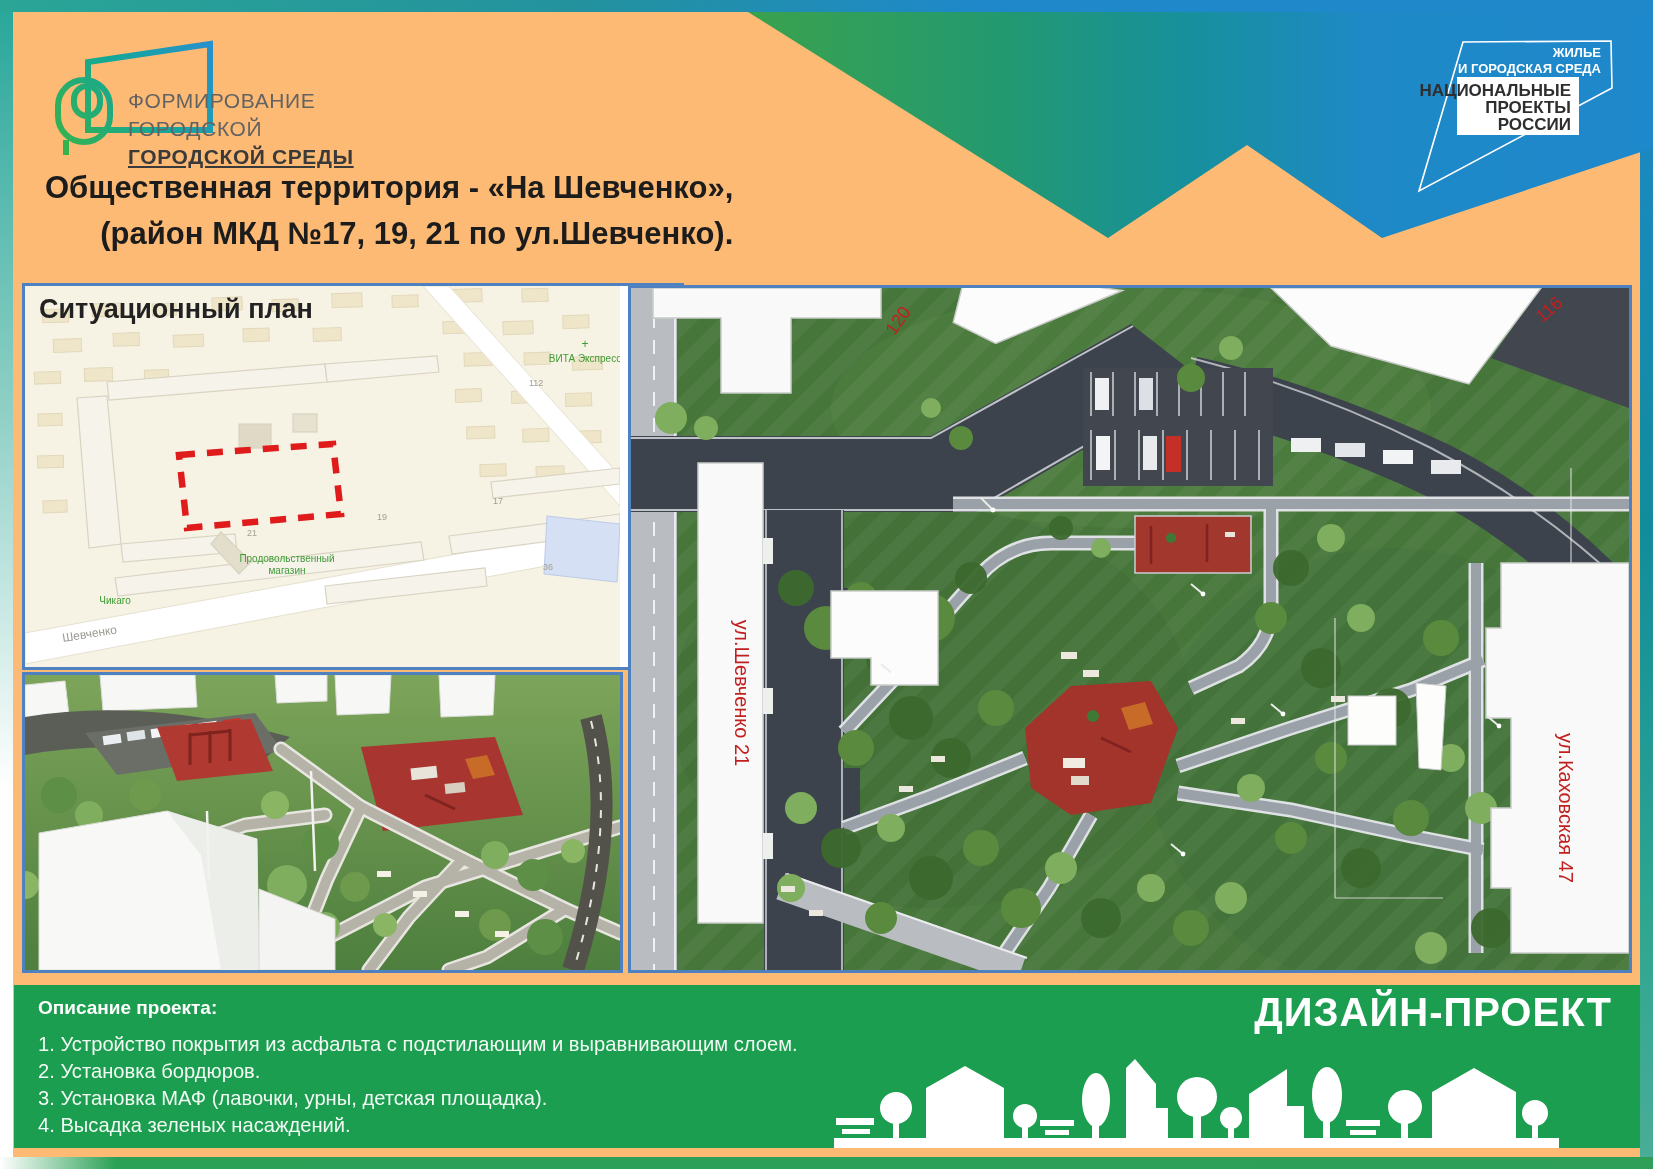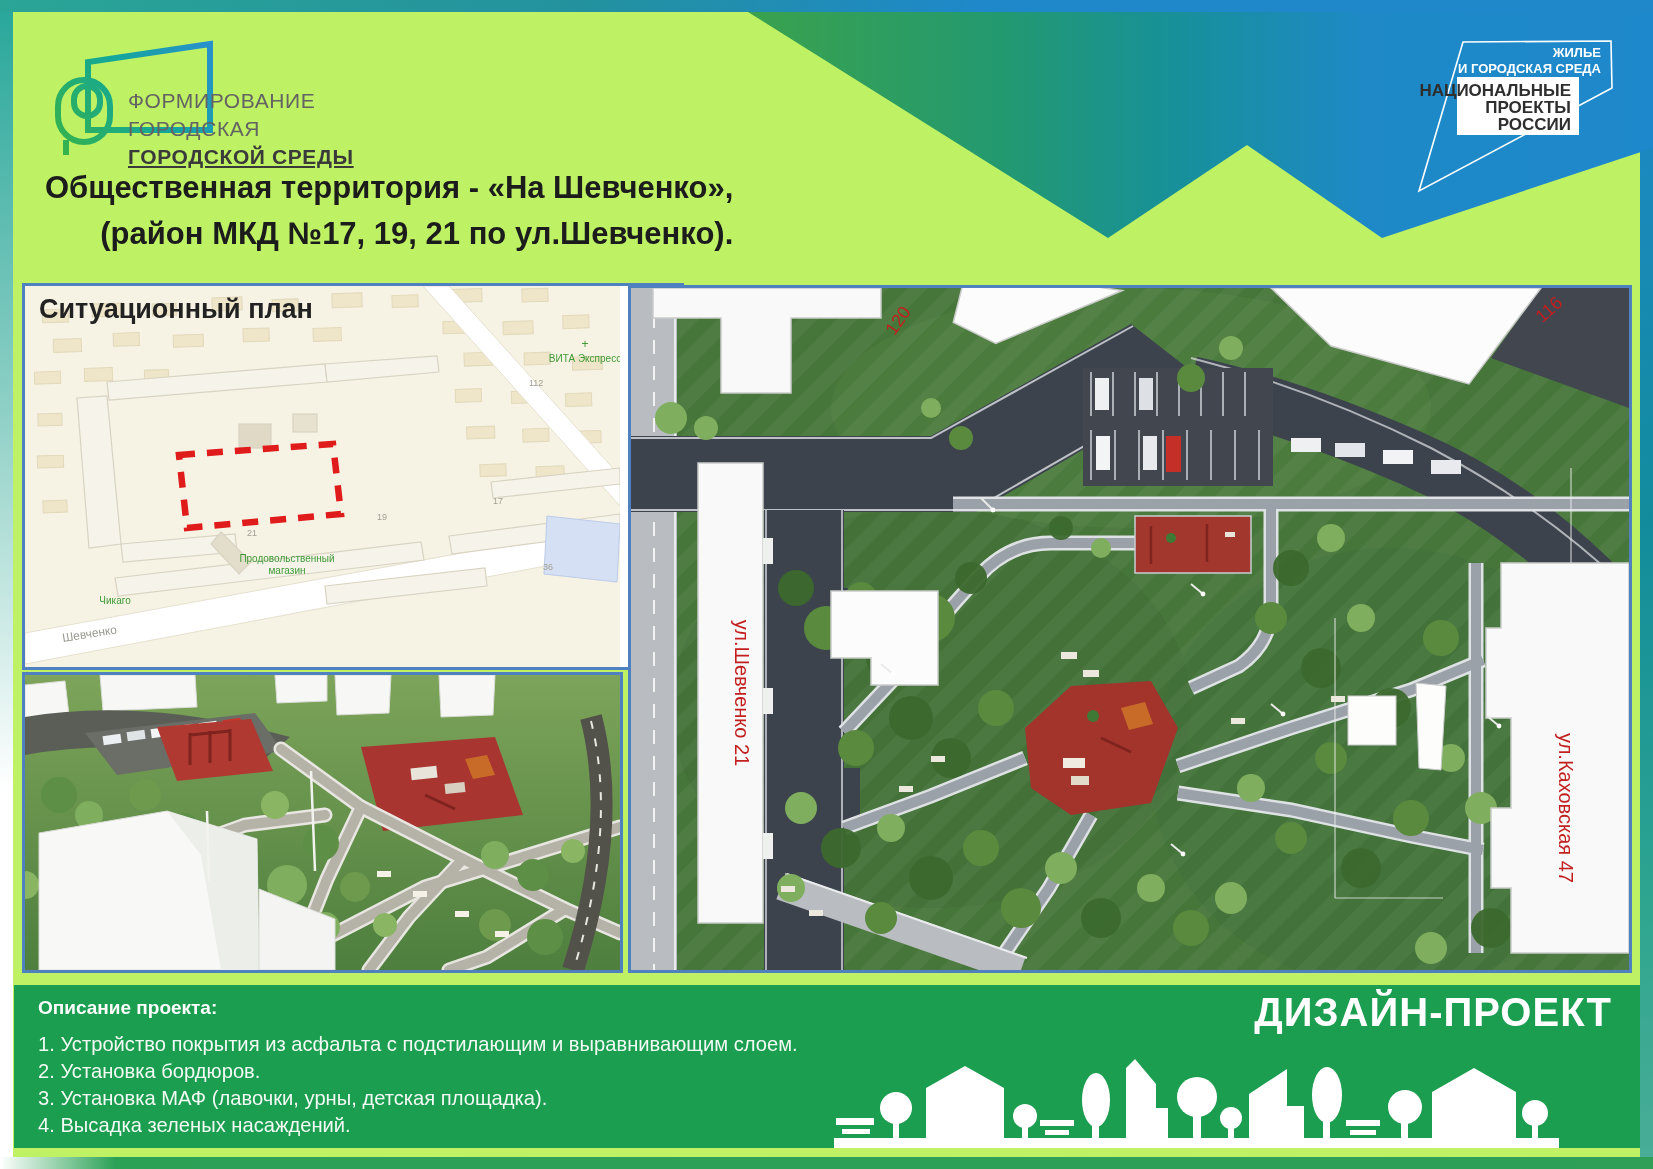--- a/index.html
+++ b/index.html
@@ -1,17 +1,17 @@
 <!DOCTYPE html>
 <html><head>
 <meta charset="utf-8">
 <style>
   html,body { margin:0; padding:0; background:#888; }
   .page {
-    position:relative; width:1653px; height:1169px; background:#bef264;
+    position:relative; width:1653px; height:1169px; background:#fdba74;
     overflow:hidden; font-family:"Liberation Sans", sans-serif;
   }
   .abs { position:absolute; }
   
   .strip-top    { left:0; top:0; width:1653px; height:12px;
                   background:linear-gradient(90deg,#2aa596 0%,#23929e 35%,#1e88cb 60%,#1e88cb 100%); }
   .strip-left   { left:0; top:12px; width:13px; height:1145px;
                   background:linear-gradient(180deg,#2aa79b 0%,#8fd0c6 35%,#ffffff 68%); }
   .strip-right  { left:1640px; top:12px; width:13px; height:1145px;
                   background:linear-gradient(180deg,#1e88cc 0%,#128c9c 45%,#2ea58f 78%,#49ad97 100%); }
@@ -80,21 +80,21 @@
     </defs>
     <g fill="none" stroke="url(#glogo)" stroke-width="6">
       <polygon points="88,130 88,62 210,44 210,130 118,130"></polygon>
       <rect x="58" y="80" width="52" height="62" rx="26"></rect>
       <rect x="74" y="86" width="26" height="30" rx="13"></rect>
       <line x1="66" y1="140" x2="66" y2="155"></line>
     </g>
   </svg>
   <div class="abs brand-text">
     <div class="g">ФОРМИРОВАНИЕ</div>
-    <div class="g">ГОРОДСКАЯ</div>
+    <div class="g">ГОРОДСКОЙ</div>
     <div class="d">ГОРОДСКОЙ СРЕДЫ</div>
   </div>
 
   <div class="abs title">
     <div>Общественная территория - «На Шевченко»,</div>
     <div>(район МКД №17, 19, 21 по ул.Шевченко).</div>
   </div>
 
   <div class="panel" id="map-panel">
     <svg width="595" height="381" viewBox="0 0 595 381">

